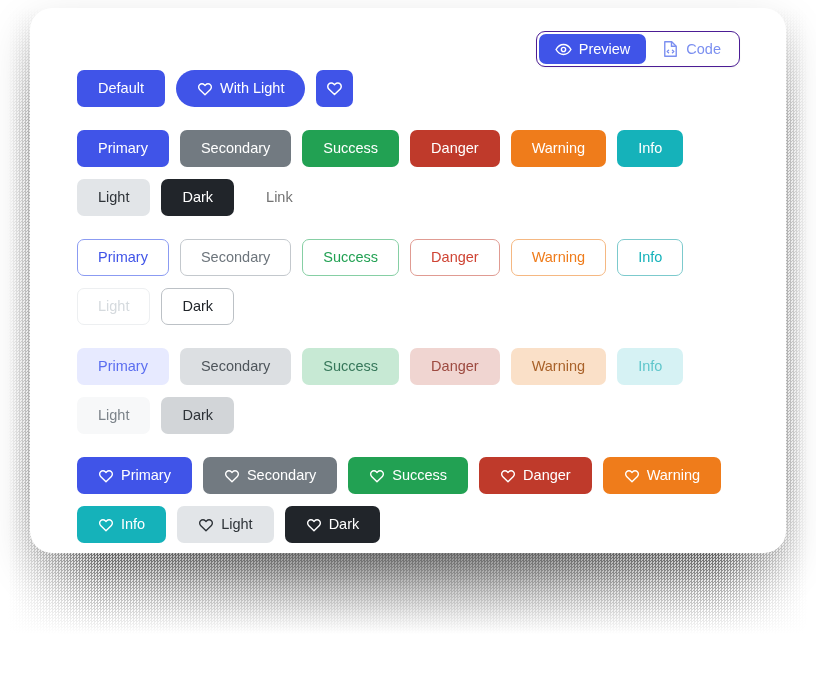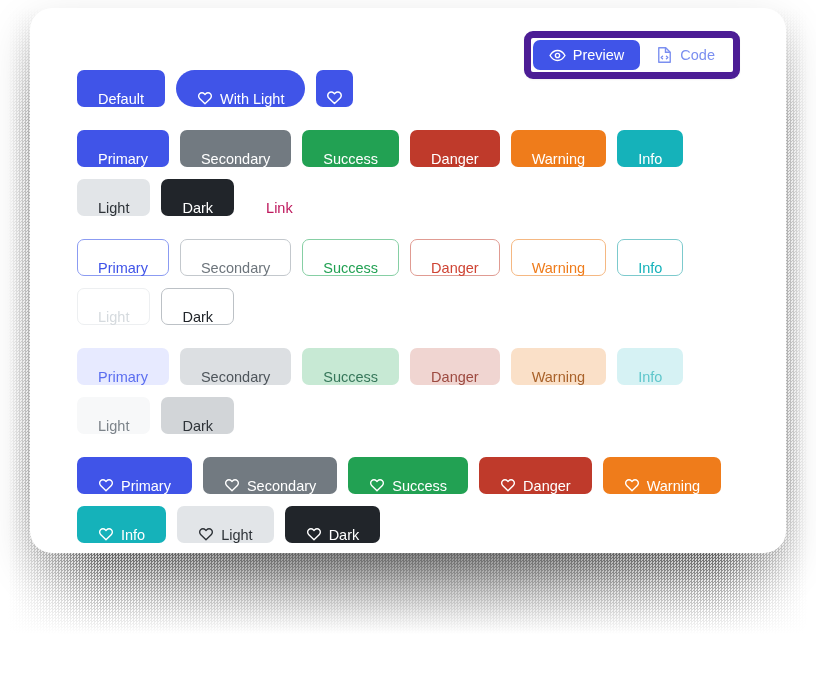--- a/index.html
+++ b/index.html
@@ -43,21 +43,21 @@
     box-shadow: 0 18px 45px rgba(0,0,0,0.18);
     overflow: hidden;
   }
 
   
   .toggle-wrap {
     position: absolute;
     right: 46px; top: 23px;
     display: flex;
     background: #ffffff;
-    border: 7px solid #4c1d95;
+    border: 1px solid #4c1d95;
     border-radius: 9px;
     padding: 2px;
     box-shadow: 0 1px 2px rgba(0,0,0,0.05);
   }
   .toggle-btn {
     display: flex; align-items: center; gap: 7px;
     height: 30px; padding: 0 16px;
     border-radius: 7px;
     font-size: 14.5px;
     cursor: pointer;
@@ -74,21 +74,21 @@
     display: flex;
     align-items: center;
     flex-wrap: wrap;
     gap: 12px 11px;
   }
   .group { margin-bottom: 0; }
   .gap-lg { height: 23px; }
 
   .btn {
     display: inline-flex;
-    align-items: flex-end;
+    align-items: center;
     justify-content: center;
     gap: 7px;
     height: 37px;
     padding: 0 20px;
     border-radius: 7px;
     border: 1px solid transparent;
     font-size: 14.5px;
     font-family: "Liberation Sans", sans-serif;
     line-height: 1;
     cursor: pointer;
@@ -101,21 +101,21 @@
 
   
   .s-primary   { background:#4054e8; color:#fff; }
   .s-secondary { background:#727a81; color:#fff; }
   .s-success   { background:#22a153; color:#fff; }
   .s-danger    { background:#bf3a2b; color:#fff; }
   .s-warning   { background:#ef7c1b; color:#fff; }
   .s-info      { background:#15b2ba; color:#fff; }
   .s-light     { background:#e2e5e8; color:#2e3338; }
   .s-dark      { background:#21252a; color:#fff; }
-  .s-link      { background:transparent; color:#be185d; }
+  .s-link      { background:transparent; color:#737373; }
 
   
   .o-primary   { background:#fff; border-color:#8b9bf2; color:#4054e8; }
   .o-secondary { background:#fff; border-color:#c3c8cd; color:#6d757c; }
   .o-success   { background:#fff; border-color:#86ceа1; border-color:#86cfa4; color:#22a153; }
   .o-danger    { background:#fff; border-color:#e09b92; color:#cf4434; }
   .o-warning   { background:#fff; border-color:#f5b882; color:#ef7c1b; }
   .o-info      { background:#fff; border-color:#7ccacd; color:#15b2ba; }
   .o-light     { background:#fff; border-color:#edeff1; color:#d5dade; }
   .o-dark      { background:#fff; border-color:#bcc1c6; color:#21252a; }

